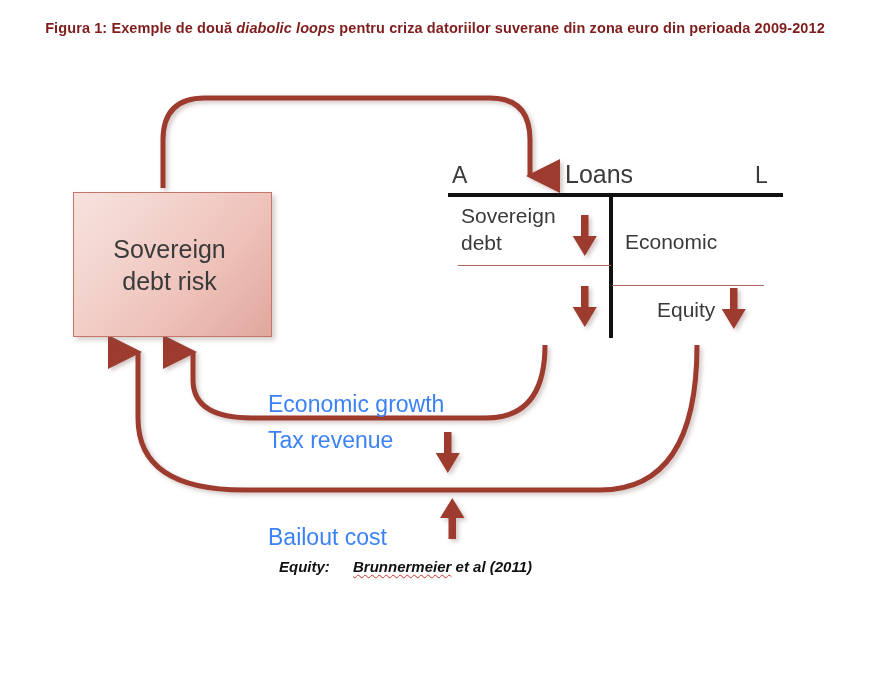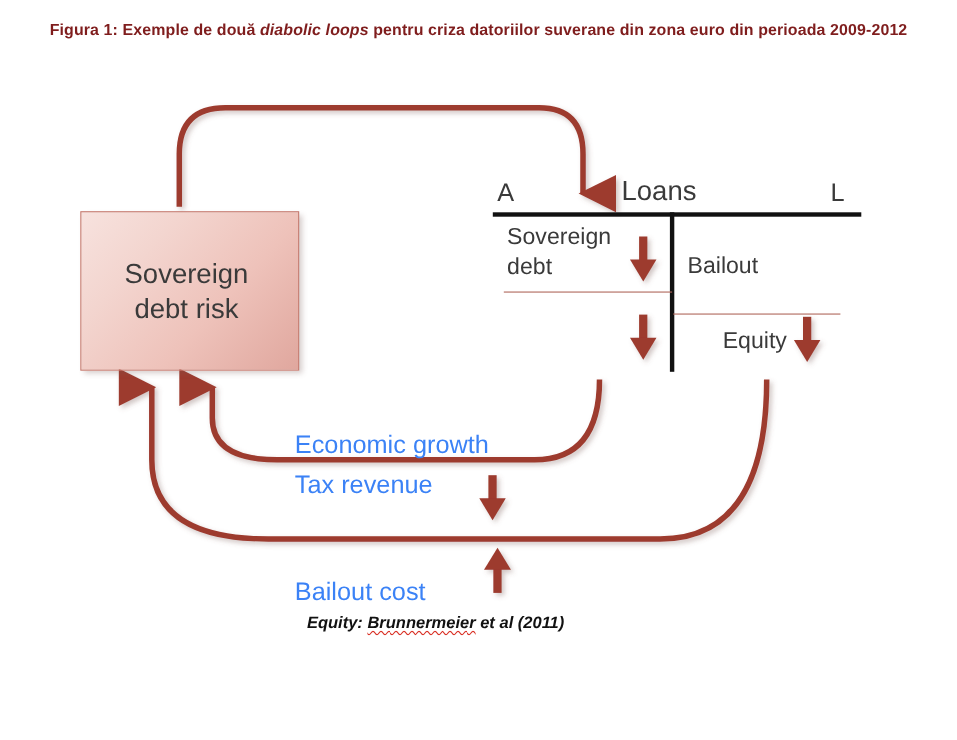--- a/index.html
+++ b/index.html
@@ -153,20 +153,21 @@
     font-size: 15px;
     font-style: italic;
     font-weight: 700;
     color: #111111;
     white-space: nowrap;
   }
   #source-note .misspelled {
     text-decoration: underline wavy #d93025;
     text-decoration-thickness: 1.4px;
     text-underline-offset: 2px;
+    margin-left: 19px;
   }
 </style>
 </head>
 <body>
 
 <div id="figure-caption">
   <span>Figura 1: Exemple de două </span><span class="em">diabolic loops</span><span> pentru criza datoriilor suverane din zona euro din perioada 2009-2012</span>
 </div>
 
 <div id="diagram">
@@ -238,21 +239,21 @@
     <div class="t-head" id="t-label-liab">L</div>
 
     <div id="t-bar-top"></div>
     <div id="t-bar-vertical"></div>
 
     <div class="t-sep" id="t-sep-left"></div>
     <div class="t-sep" id="t-sep-right"></div>
 
     <div class="t-item" id="t-item-sovereign-debt">Sovereign
 debt</div>
-    <div class="t-item" id="t-item-deposits">Bailout</div>
+    <div class="t-item" id="t-item-deposits">Economic</div>
     <div class="t-item" id="t-item-equity">Equity</div>
   </div>
 
   <div class="flow-label" id="label-economic-growth">Economic growth</div>
   <div class="flow-label" id="label-tax-revenue">Tax revenue</div>
   <div class="flow-label" id="label-bailout-cost">Bailout cost</div>
 
   <div id="source-note">
     <span>Equity: </span><span class="misspelled">Brunnermeier</span><span> et al (2011)</span>
   </div>

